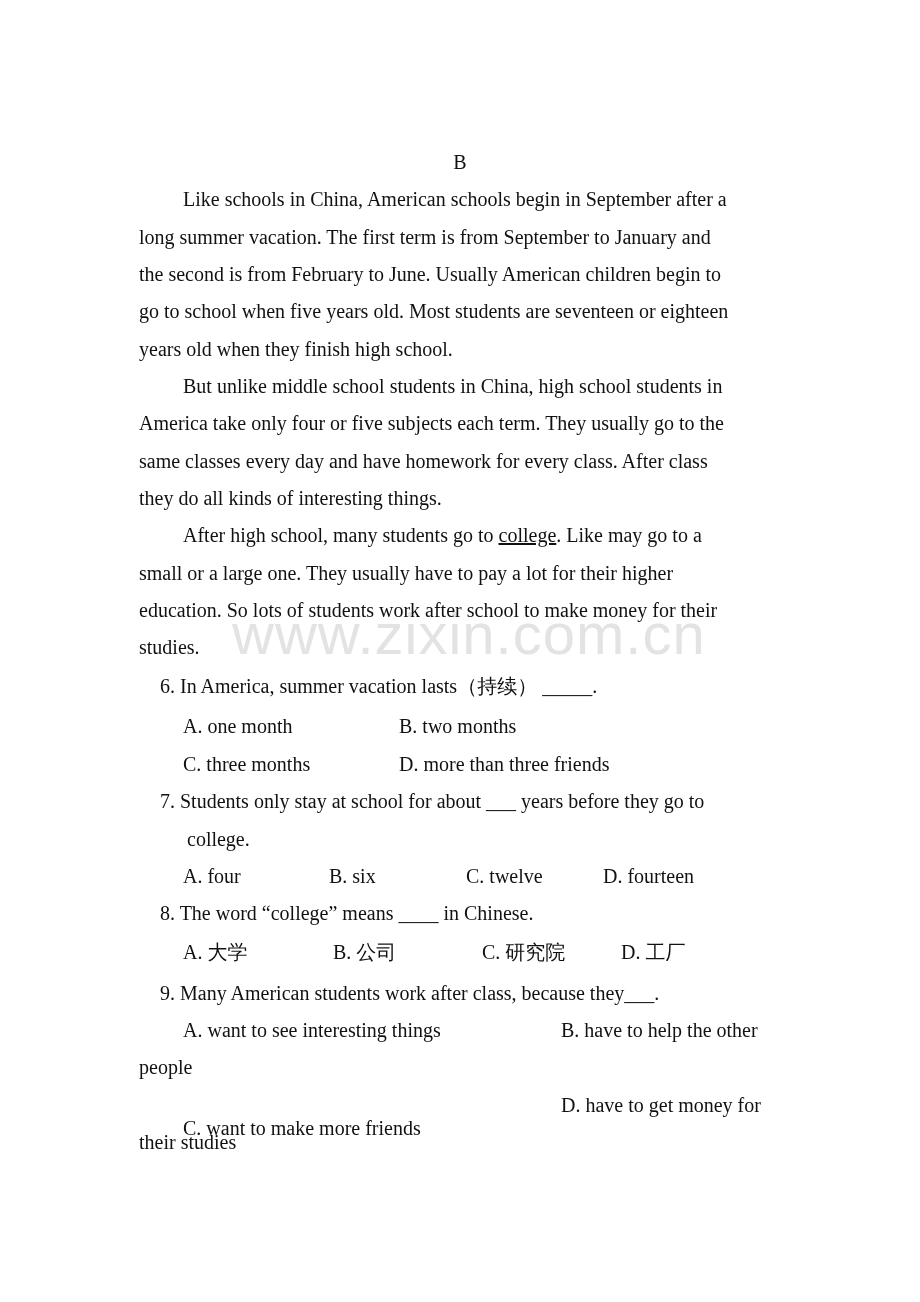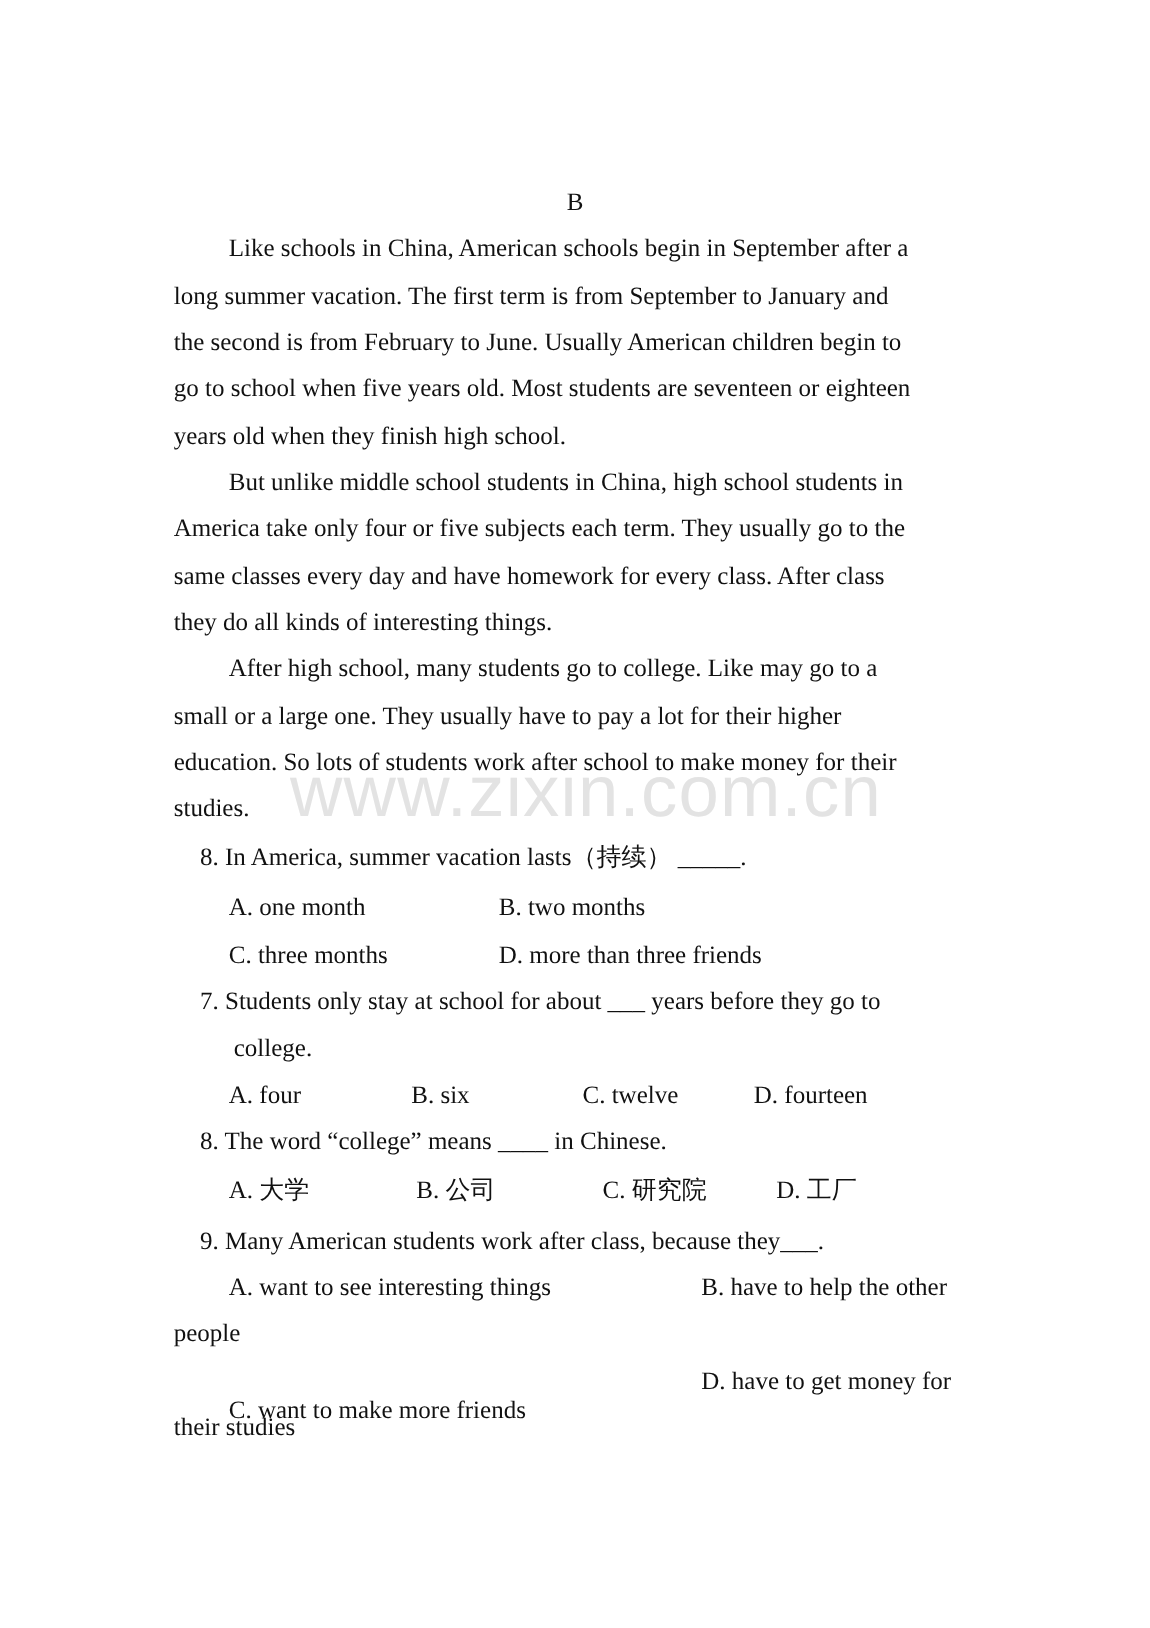--- a/index.html
+++ b/index.html
@@ -1,20 +1,20 @@
 <!DOCTYPE html>
 <html><head>
 <meta charset="utf-8">
 <style>
   html, body { margin: 0; padding: 0; background: #ffffff; }
   body { width: 920px; height: 1302px; position: relative; overflow: hidden;
     font-family: "Liberation Serif", "DejaVu Serif", serif; color: #111; font-size: 20px; }
   .line { position: absolute; white-space: nowrap; line-height: 24px; }
   .title { left: 0; width: 920px; text-align: center; top: 150px; }
-  .u { }
+  .u { text-decoration: underline; }
   .watermark { position: absolute; left: 232px; top: 604px; font-family: Liberation Sans, sans-serif;
     font-size: 58px; color: #e3e3e3; letter-spacing: 1px; line-height: 60px; z-index: 0; }
   .line { z-index: 1; }
 </style>
 </head>
 <body>
 
 <div class="watermark">www.zixin.com.cn</div>
 
 <div class="line title">B</div>
@@ -33,21 +33,21 @@
 
   <div class="line" style="left:183px;top:523px">
     <span>After high school, many students go to </span><span class="u">college</span><span>. Like may go to a</span>
   </div>
   <div class="line" style="left:139px;top:561px">small or a large one. They usually have to pay a lot for their higher</div>
   <div class="line" style="left:139px;top:598px">education. So lots of students work after school to make money for their</div>
   <div class="line" style="left:139px;top:635px">studies.</div>
 </div>
 
 <div>
-  <div class="line" style="left:160px;top:674px">8. In America, summer vacation lasts（持续）  _____.</div>
+  <div class="line" style="left:160px;top:674px">6. In America, summer vacation lasts（持续）  _____.</div>
   <div class="line" style="left:183px;top:714px">A. one month</div>
   <div class="line" style="left:399px;top:714px">B. two months</div>
   <div class="line" style="left:183px;top:752px">C. three months</div>
   <div class="line" style="left:399px;top:752px">D. more than three friends</div>
 </div>
 
 <div>
   <div class="line" style="left:160px;top:789px">7. Students only stay at school for about ___ years before they go to</div>
   <div class="line" style="left:187px;top:827px">college.</div>
   <div class="line" style="left:183px;top:864px">A. four</div>

